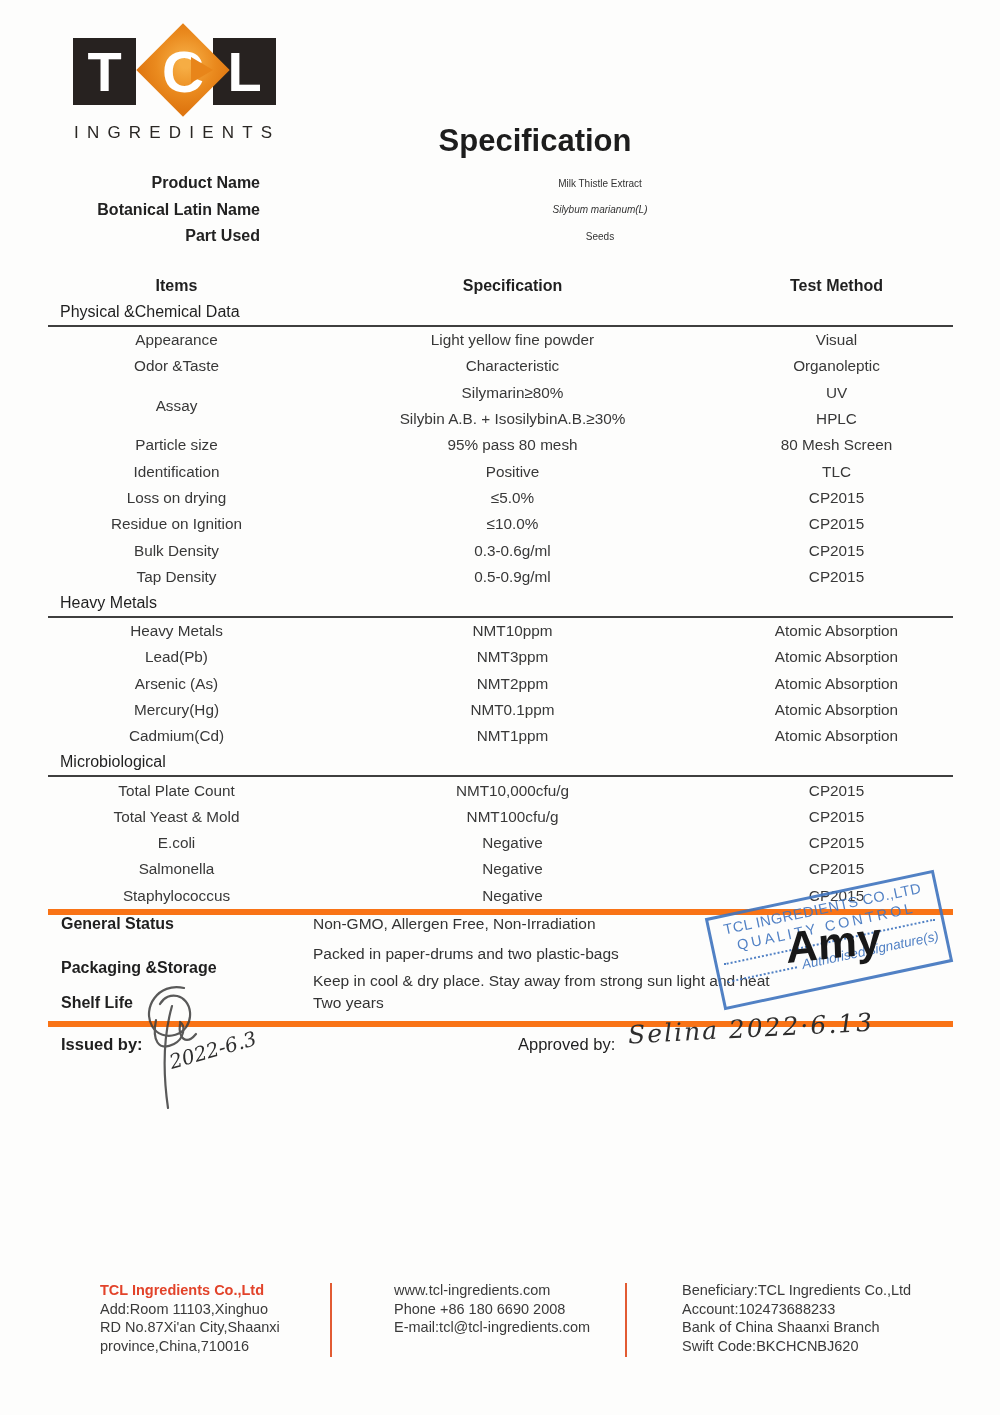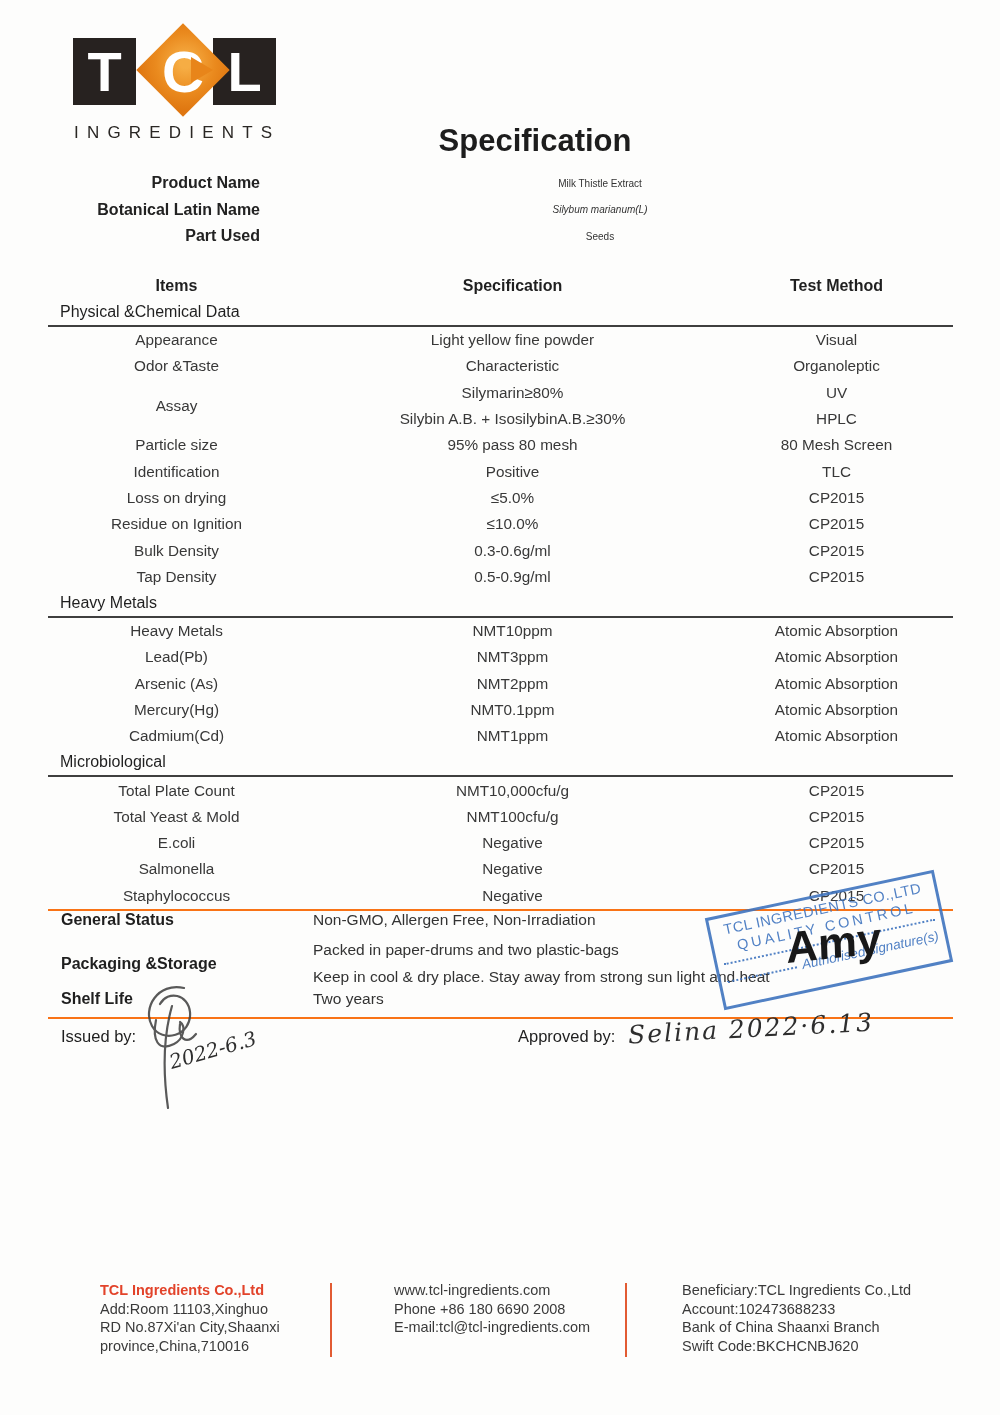--- a/index.html
+++ b/index.html
@@ -43,29 +43,29 @@
   .c1 { width:257px; text-align:center; }
   .c2 { width:415px; text-align:center; }
   .c3 { width:233px; text-align:center; }
   .t-section { height:28px; display:flex; align-items:center; padding-left:12px;
              font-weight:normal; font-size:16px; color:#1f1f1f;
              border-bottom:2px solid #3f3f3f; }
   .t-row { display:flex; height:26.3px; align-items:center; }
   .t-row-multi { display:flex; }
   .t-row-multi .c1 { align-self:center; }
   .sub-line { height:26.3px; display:flex; align-items:center; justify-content:center; }
-  .block-end { border-bottom:2px solid #f97316; }
+  .block-end { border-bottom:6px solid #f97316; }
   
   .b-row { display:flex; align-items:flex-start; }
   .b-label { width:265px; padding-left:13px; font-weight:bold; font-size:16px; color:#1f1f1f; }
   .b-value { font-size:15.5px; color:#333; }
   .b-multi { display:flex; }
   .b-multi .b-label { align-self:center; }
   .signoff { position:relative; height:36px; }
-  .signoff-issued { position:absolute; left:13px; top:8px; font-weight:normal; font-size:16.5px; color:#1f1f1f; }
+  .signoff-issued { position:absolute; left:13px; top:8px; font-weight:bold; font-size:16.5px; color:#1f1f1f; }
   .signoff-approved { position:absolute; left:470px; top:8px; font-weight:normal; font-size:16.5px; color:#1f1f1f; }
   
   .sig-svg { position:absolute; left:122px; top:982px; z-index:5; }
   .hand { font-family:"DejaVu Serif", serif; font-style:italic; color:#2e2e2e; }
   .issued-date { position:absolute; left:168px; top:1038px; font-size:20px;
              transform:rotate(-16deg); z-index:5; }
   .approved-sig { position:absolute; left:628px; top:1014px; font-size:25px;
              transform:rotate(-3deg); letter-spacing:2px; z-index:5; }
   
   .stamp { position:absolute; left:712px; top:893px; width:234px; height:94px;

